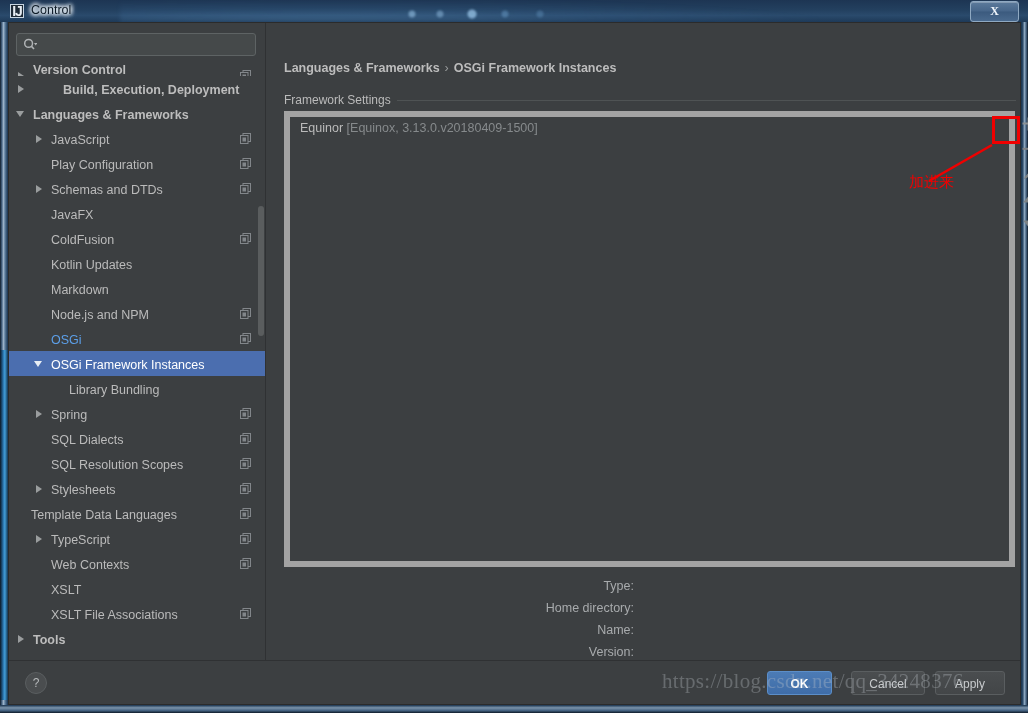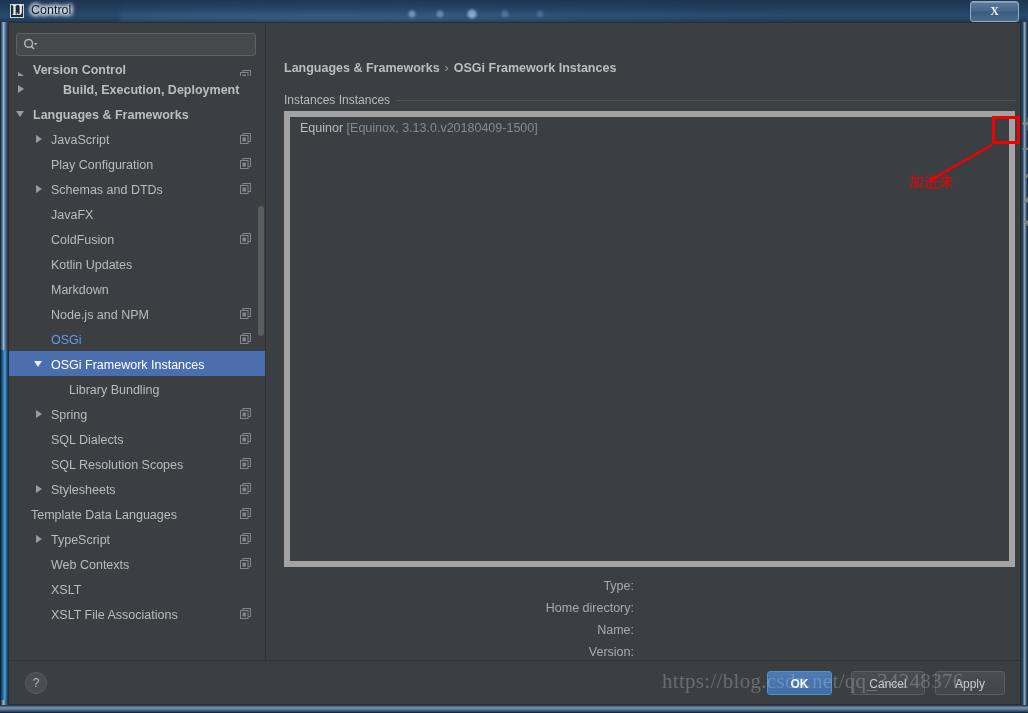--- a/index.html
+++ b/index.html
@@ -83,21 +83,21 @@
     width: 14px; height: 14px;
     background: #1e2a36;
     border: 1px solid #c9d6e2;
     box-sizing: border-box;
     color: #e8eef4;
     font-size: 14px;
     line-height: 12px;
     text-align: center;
     font-weight: bold;
     letter-spacing: -1px;
-    font-family: Liberation Serif, serif;
+    font-family: Liberation Sans, sans-serif;
   }
   .title-text {
     position: absolute;
     left: 31px; top: 3px;
     font-size: 12.5px;
     color: #0d1a26;
     text-shadow:
       0 0 4px rgba(235,243,250,.95), 0 0 7px rgba(235,243,250,.9),
       1px 0 4px rgba(235,243,250,.9), -1px 0 4px rgba(235,243,250,.9),
       0 1px 4px rgba(235,243,250,.9), 0 -1px 4px rgba(235,243,250,.9);
@@ -574,33 +574,34 @@
               <rect x="3" y="0.5" width="7.5" height="8" fill="none" stroke="#82868a" stroke-width="1"></rect>
               <rect x="0.5" y="2.5" width="7.5" height="8" fill="#3c3f41" stroke="#82868a" stroke-width="1"></rect>
               <rect x="2.5" y="4.5" width="3.5" height="4" fill="#82868a"></rect>
             </svg></div>
           <div class="tree-row"><span class="label" style="margin-left: 42px;">XSLT</span></div>
           <div class="tree-row"><span class="label" style="margin-left: 42px;">XSLT File Associations</span><svg class="copy-icon" viewBox="0 0 11 11">
               <rect x="3" y="0.5" width="7.5" height="8" fill="none" stroke="#82868a" stroke-width="1"></rect>
               <rect x="0.5" y="2.5" width="7.5" height="8" fill="#3c3f41" stroke="#82868a" stroke-width="1"></rect>
               <rect x="2.5" y="4.5" width="3.5" height="4" fill="#82868a"></rect>
             </svg></div>
+          <div class="tree-row top"><span class="expander right" style="left: 6px;"></span><span class="label" style="margin-left: 24px;">Tools</span></div>
         </div>
       <div class="tree-scrollbar"></div>
     </div>
     <div class="left-divider"></div>
 
     <div class="right-panel">
 
       <div class="breadcrumb">
         <span>Languages &amp; Frameworks</span><span class="sep">›</span><span>OSGi Framework Instances</span>
       </div>
 
       <div class="group-line"></div>
-      <div class="group-label">Instances Instances</div>
+      <div class="group-label">Framework Settings</div>
 
       <div class="list-panel">
         <div class="list-item">
           <span>Equinor</span>
           <span class="dim">[Equinox, 3.13.0.v20180409-1500]</span>
         </div>
       </div>
 
       <div class="side-toolbar">
         <div class="tb-btn">

